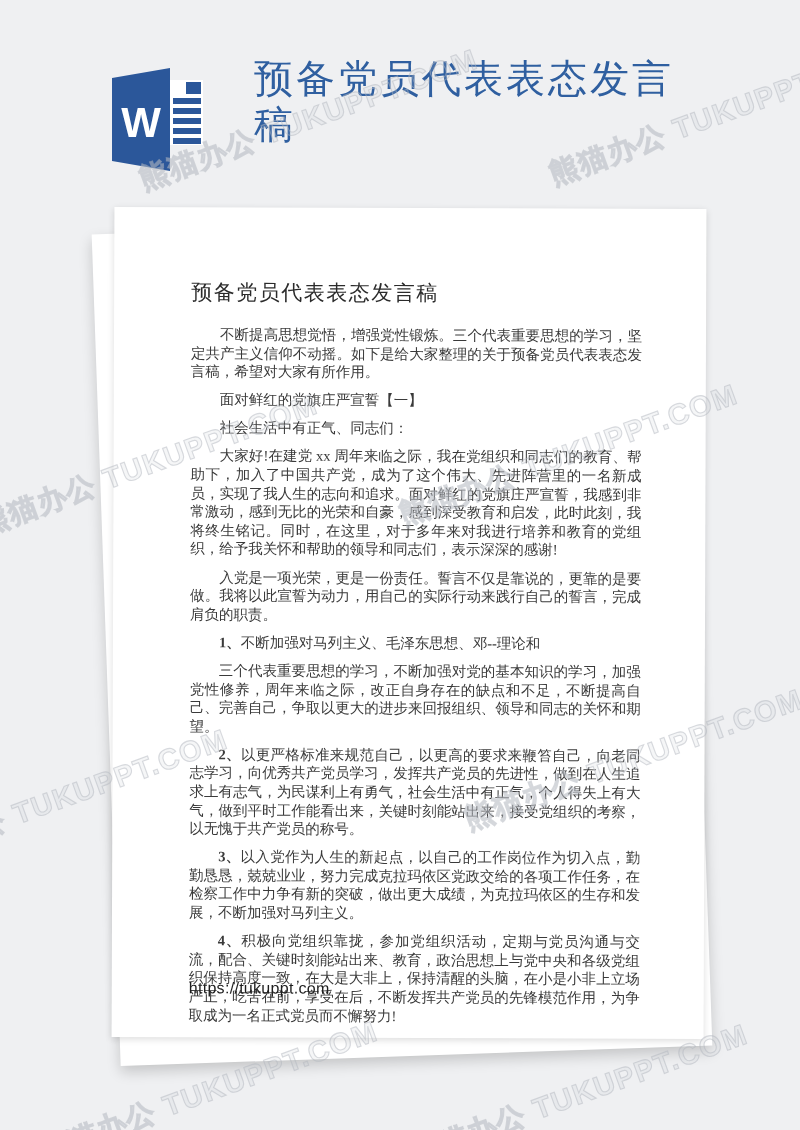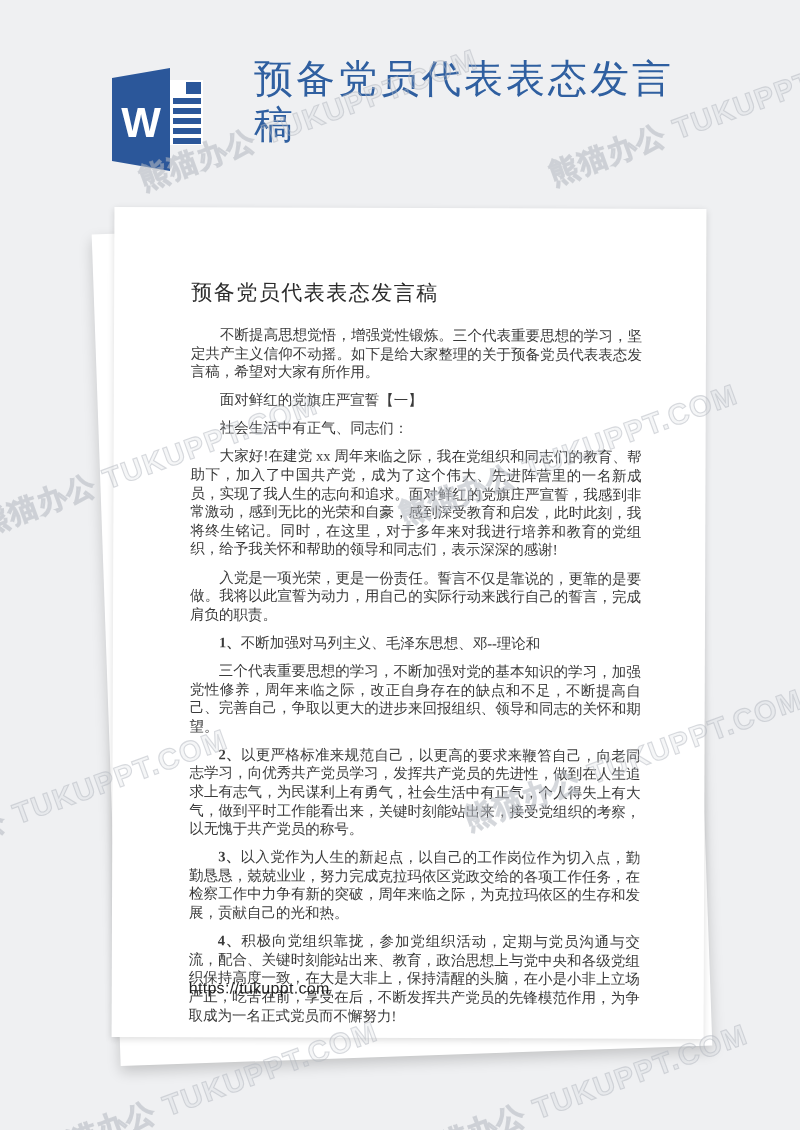--- a/index.html
+++ b/index.html
@@ -112,21 +112,21 @@
         <p class="doc-p"><b></b><span>大家好!在建党 xx 周年来临之际，我在党组织和同志们的教育、帮助下，加入了中国共产党，成为了这个伟大、先进阵营里的一名新成员，实现了我人生的志向和追求。面对鲜红的党旗庄严宣誓，我感到非常激动，感到无比的光荣和自豪，感到深受教育和启发，此时此刻，我将终生铭记。同时，在这里，对于多年来对我进行培养和教育的党组织，给予我关怀和帮助的领导和同志们，表示深深的感谢!</span></p>
 
         <p class="doc-p"><b></b><span>入党是一项光荣，更是一份责任。誓言不仅是靠说的，更靠的是要做。我将以此宣誓为动力，用自己的实际行动来践行自己的誓言，完成肩负的职责。</span></p>
 
         <p class="doc-p"><b>1、</b><span>不断加强对马列主义、毛泽东思想、邓--理论和</span></p>
 
         <p class="doc-p"><b></b><span>三个代表重要思想的学习，不断加强对党的基本知识的学习，加强党性修养，周年来临之际，改正自身存在的缺点和不足，不断提高自己、完善自己，争取以更大的进步来回报组织、领导和同志的关怀和期望。</span></p>
 
         <p class="doc-p"><b>2、</b><span>以更严格标准来规范自己，以更高的要求来鞭笞自己，向老同志学习，向优秀共产党员学习，发挥共产党员的先进性，做到在人生追求上有志气，为民谋利上有勇气，社会生活中有正气，个人得失上有大气，做到平时工作能看出来，关键时刻能站出来，接受党组织的考察，以无愧于共产党员的称号。</span></p>
 
-        <p class="doc-p"><b>3、</b><span>以入党作为人生的新起点，以自己的工作岗位作为切入点，勤勤恳恳，兢兢业业，努力完成克拉玛依区党政交给的各项工作任务，在检察工作中力争有新的突破，周年来临之际，为克拉玛依区的生存和发展，贡献自己的光和热。</span></p>
+        <p class="doc-p"><b>3、</b><span>以入党作为人生的新起点，以自己的工作岗位作为切入点，勤勤恳恳，兢兢业业，努力完成克拉玛依区党政交给的各项工作任务，在检察工作中力争有新的突破，做出更大成绩，为克拉玛依区的生存和发展，不断加强对马列主义。</span></p>
 
         <p class="doc-p"><b>4、</b><span>积极向党组织靠拢，参加党组织活动，定期与党员沟通与交流，配合、关键时刻能站出来、教育，政治思想上与党中央和各级党组织保持高度一致，在大是大非上，保持清醒的头脑，在小是小非上立场严正，吃苦在前，享受在后，不断发挥共产党员的先锋模范作用，为争取成为一名正式党员而不懈努力!</span></p>
       </div>
 
     <div class="doc-footer">https://tukuppt.com</div>
   </div>
 
   <div class="watermarks">
     <span class="wm wm1">熊猫办公 TUKUPPT.COM</span>
     <span class="wm wm2">熊猫办公 TUKUPPT.COM</span>

